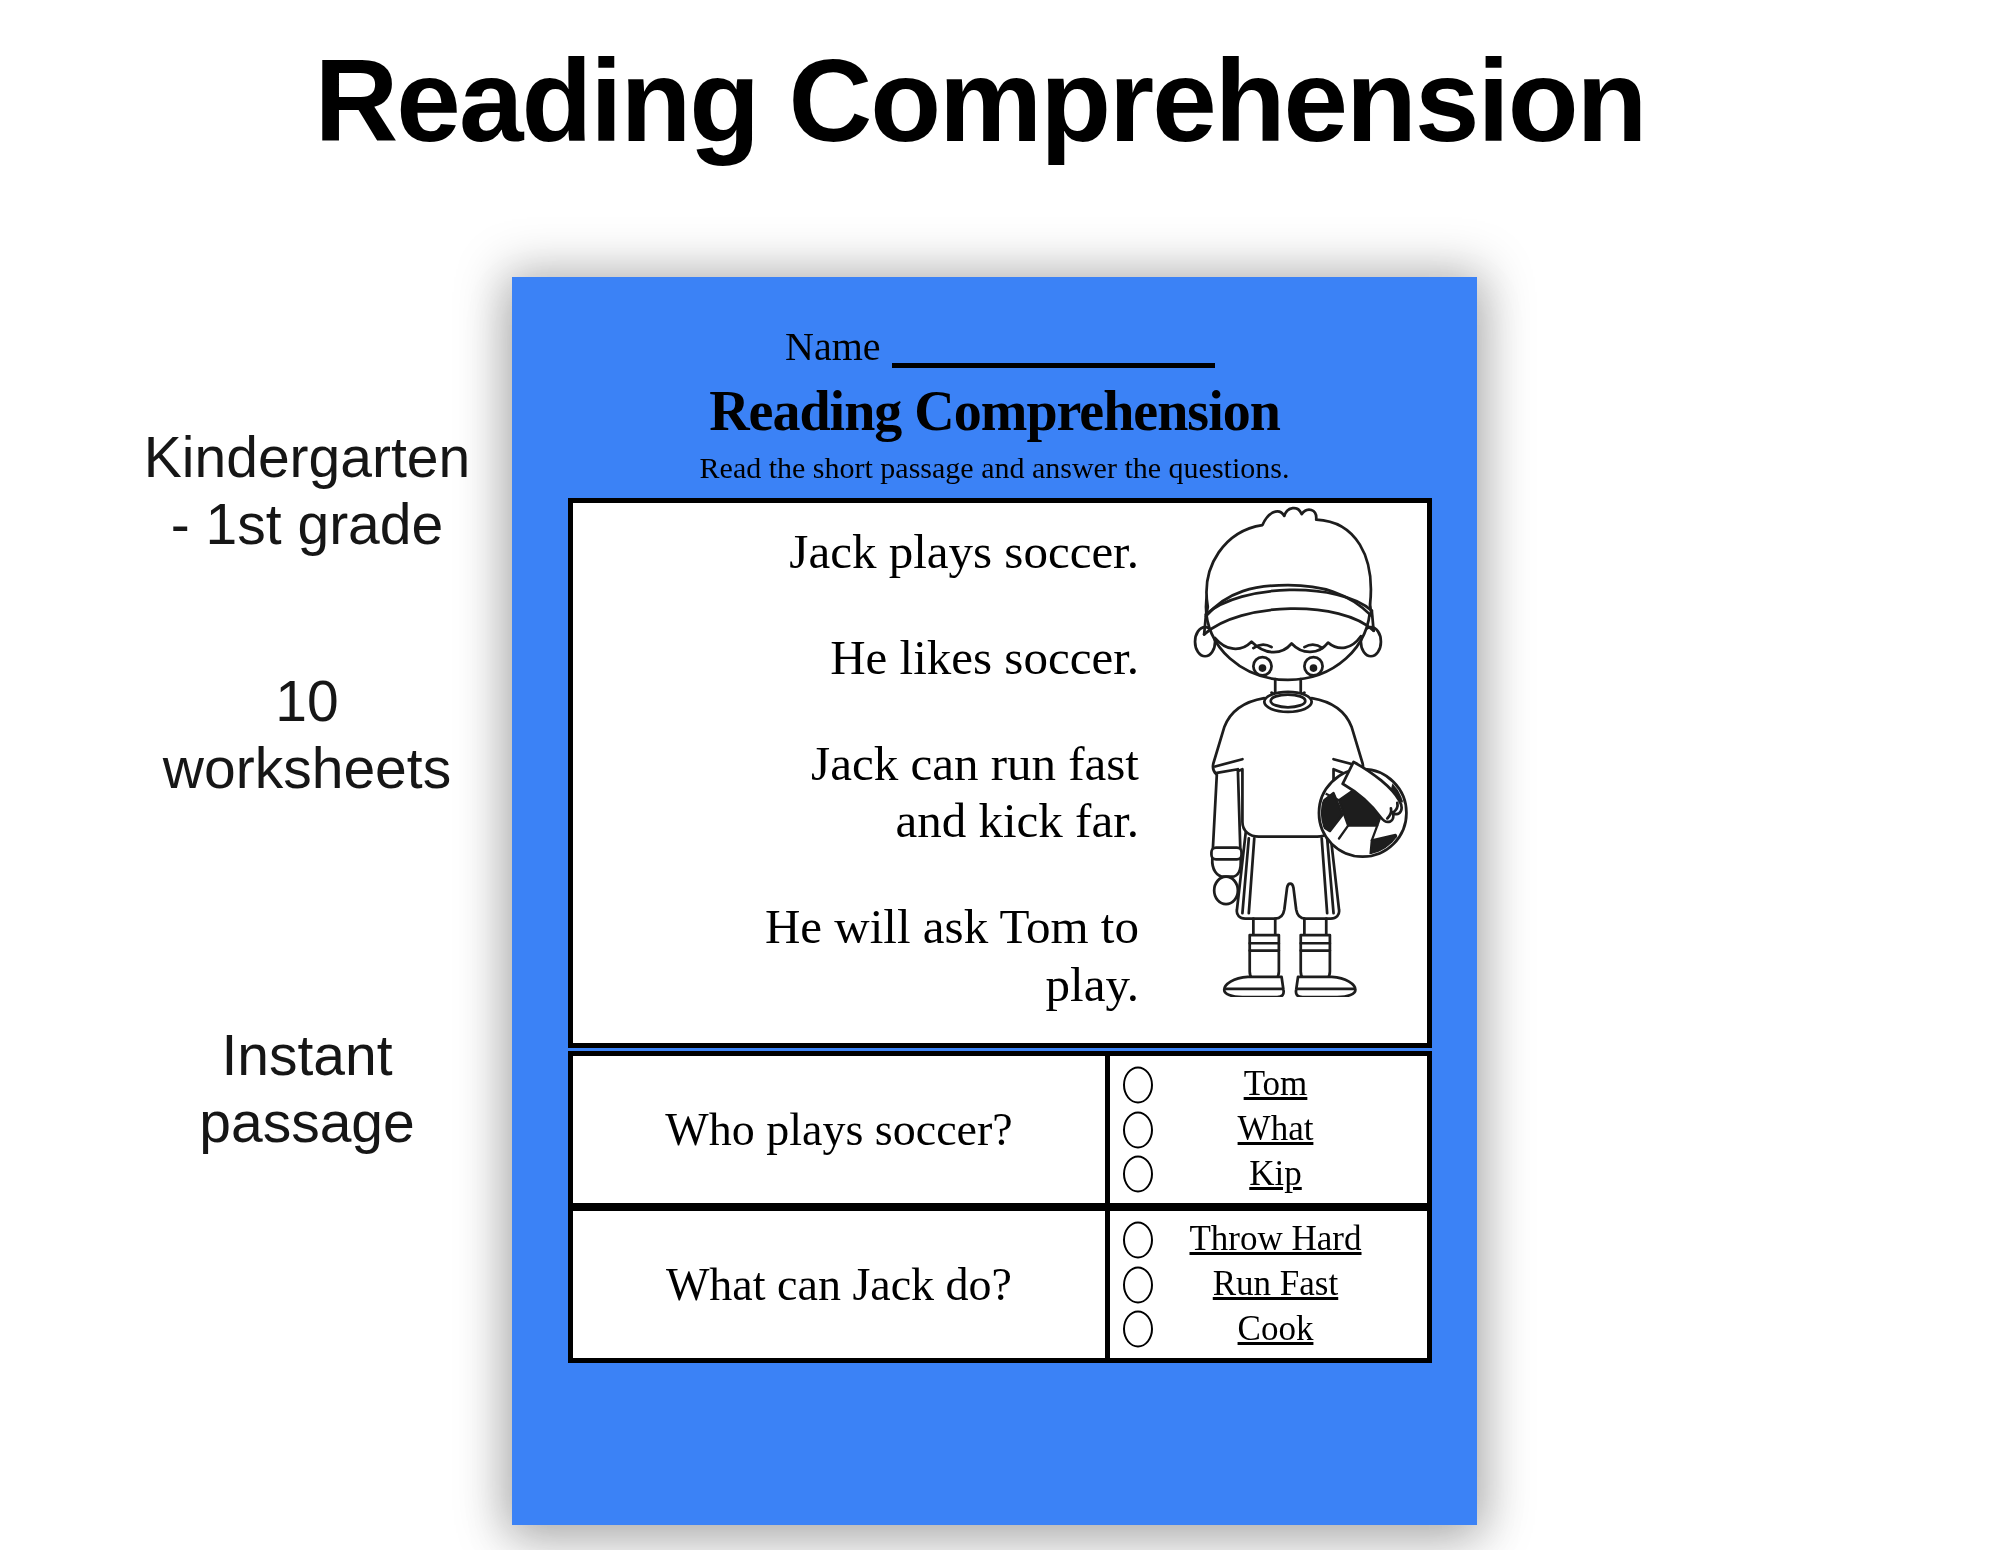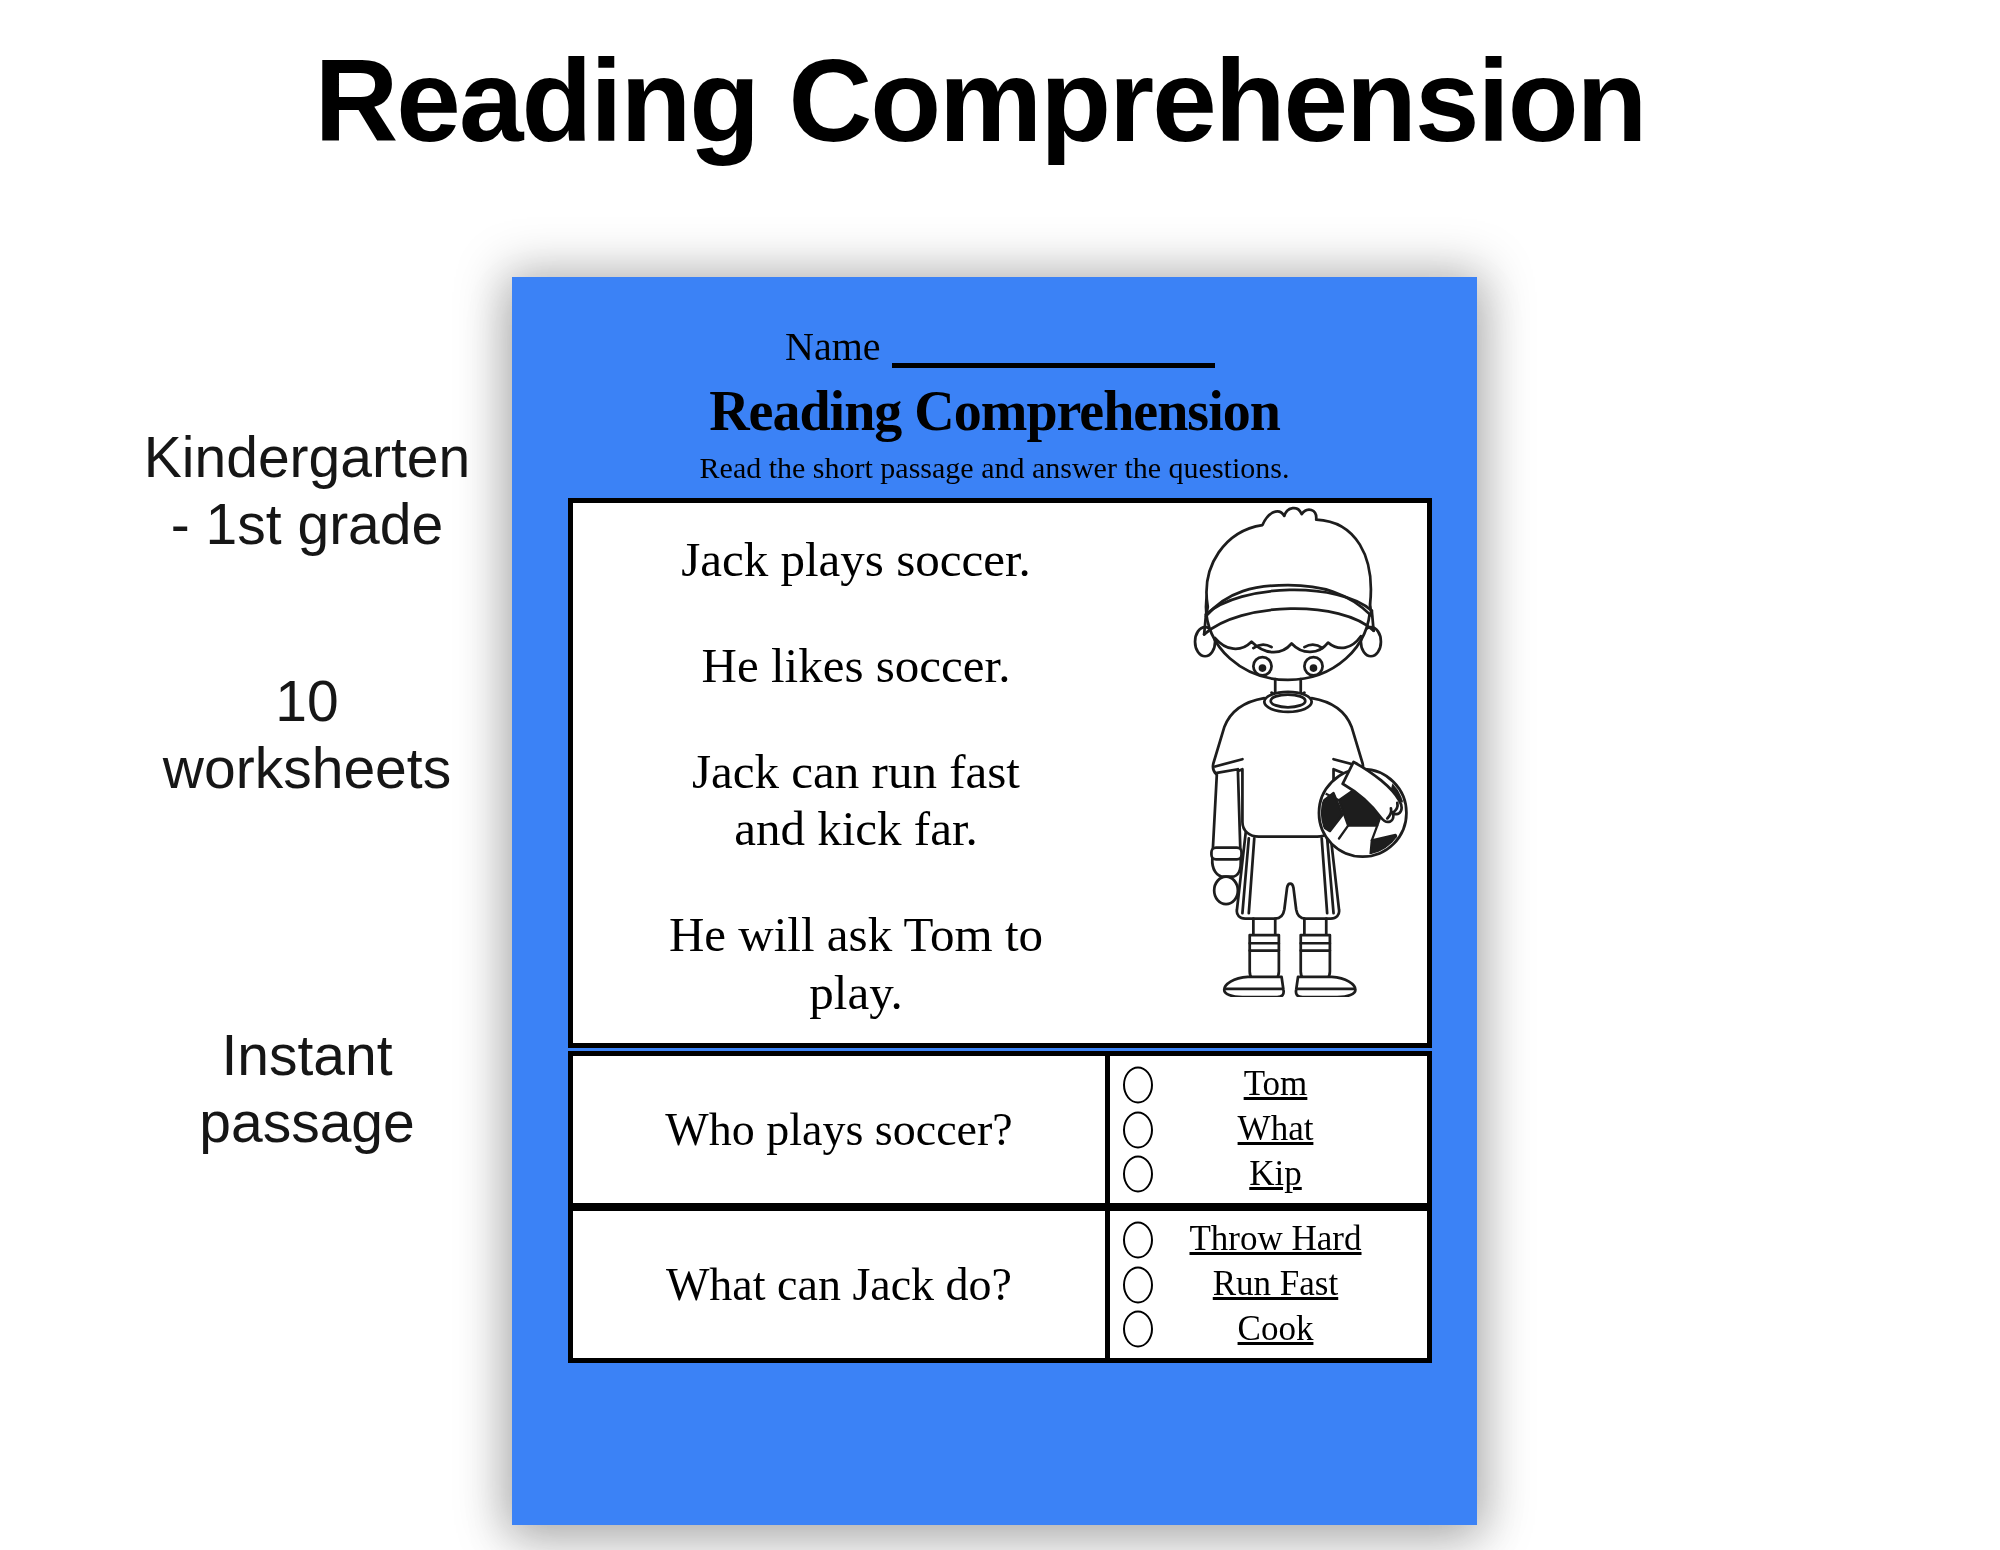--- a/index.html
+++ b/index.html
@@ -39,21 +39,21 @@
     font-size:56px;font-weight:bold;letter-spacing:-1px;
   }
   .ws-subtitle{position:absolute;top:174px;left:0;width:100%;text-align:center;font-size:30px;}
 
   .box{
     position:absolute;left:56px;width:854px;border:5px solid #000;background:#fff;
     box-sizing:content-box;
   }
   .passage-row{top:221px;height:540px;display:flex;}
   .passage{
-    width:566px;padding-top:28px;text-align:center;
+    width:566px;padding-top:20px;text-align:right;
     font-size:49px;line-height:1.18;
   }
   .passage p{margin:0 0 48px;}
   .figure{flex:1;position:relative;}
   .figure svg{position:absolute;top:2px;right:6px;height:492px;}
 
   .q-row{display:flex;}
   .q-row-1{top:774px;height:147px;}
   .q-row-2{top:929px;height:147px;}
   .q-row-3{top:1084px;height:133px;}

